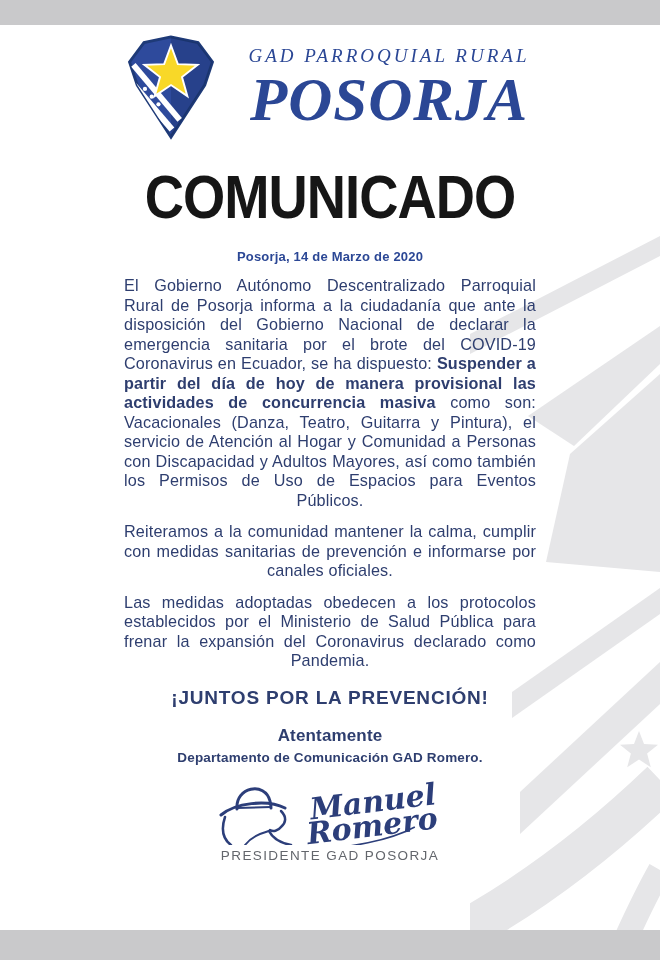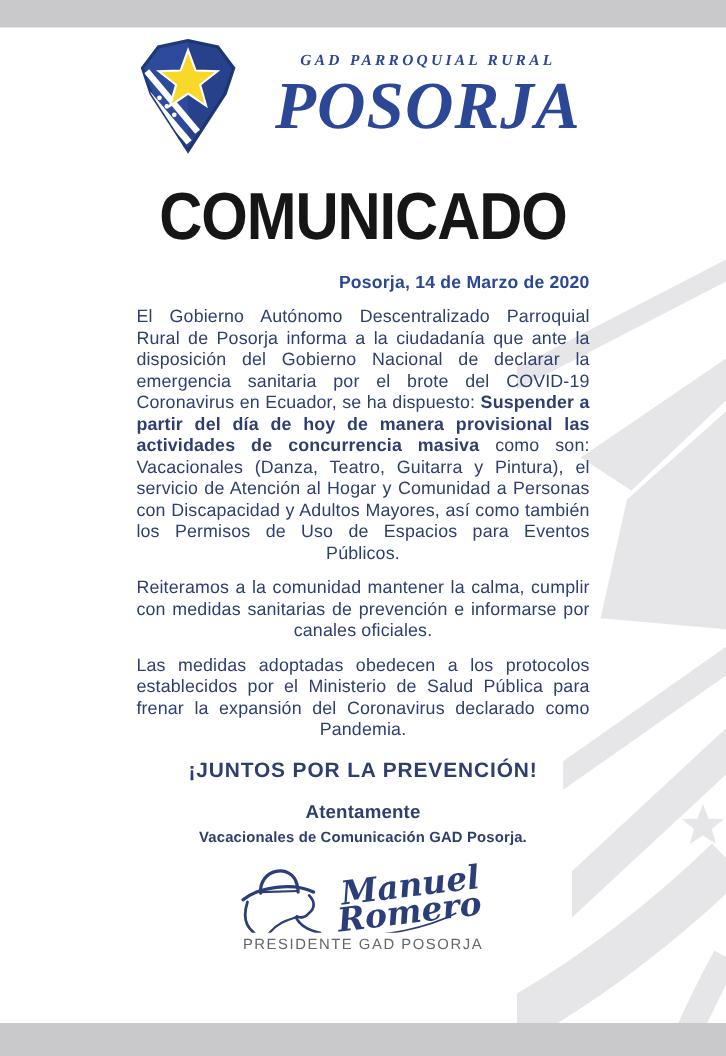--- a/index.html
+++ b/index.html
@@ -24,32 +24,32 @@
   .band-top{top:0;height:25px;}
   .band-bottom{top:930px;height:30px;}
   .poster{position:absolute;top:25px;left:0;width:660px;height:905px;background:#fff;overflow:hidden;}
   .watermark{position:absolute;top:205px;right:0;width:190px;height:725px;z-index:0;pointer-events:none;}
   .content{position:relative;z-index:1;}
 
   
   .logo-row{display:flex;justify-content:center;align-items:center;gap:16px;padding-top:8px;}
   .shield{width:102px;height:108px;flex:0 0 auto;}
   .logo-text{width:302px;text-align:center;color:var(--brand-blue);}
-  .org-line{font-family:"Liberation Serif", serif;font-weight:bold;font-style:italic;
-    font-size:14px;letter-spacing:3px;white-space:nowrap;text-align:center;}
+  .org-line{font-family:"Liberation Serif", serif;font-weight:normal;font-style:italic;
+    font-size:19px;letter-spacing:3px;white-space:nowrap;text-align:center;}
   .org-name{font-family:"Liberation Serif", serif;font-weight:bold;font-style:italic;
     font-size:61px;letter-spacing:1px;line-height:1;margin-top:2px;}
   .admin-line{font-weight:bold;font-style:italic;font-size:18px;letter-spacing:.5px;margin-top:7px;}
 
   
   .title{margin:28px 0 0;text-align:center;color:var(--title-black);
     font-size:56px;font-weight:bold;letter-spacing:-1px;line-height:1;
     transform:scale(.97,1.08);transform-origin:50% 50%;}
-  .dateline{width:412px;margin:24px auto 0;text-align:right;color:var(--brand-blue);
-    font-weight:bold;font-size:16px;letter-spacing:.2px;}
+  .dateline{width:412px;margin:24px auto 0;text-align:center;color:var(--brand-blue);
+    font-weight:bold;font-size:13px;letter-spacing:.2px;}
 
   
   .bodycol{width:412px;margin:12px auto 0;color:var(--body-navy);
     font-size:16.2px;line-height:19.5px;letter-spacing:.15px;}
   .para{margin:0 0 12px;text-align:justify;text-align-last:center;}
   .para b{font-weight:bold;}
   .slogan{margin:17px 0 0;text-align:center;font-weight:bold;font-size:19px;letter-spacing:.8px;}
   .closing{margin:19px 0 0;text-align:center;font-weight:bold;font-size:17px;}
   .department{margin:2px 0 0;text-align:center;font-weight:bold;font-size:13.5px;}
 
@@ -110,21 +110,21 @@
       <h1 class="title">COMUNICADO</h1>
 
       <div class="dateline">Posorja, 14 de Marzo de 2020</div>
 
       <div class="bodycol">
         <p class="para"><span>El Gobierno Autónomo Descentralizado Parroquial Rural de Posorja informa a la ciudadanía que ante la disposición del Gobierno Nacional de declarar la emergencia sanitaria por el brote del COVID-19 Coronavirus en Ecuador, se ha dispuesto: </span><b>Suspender a partir del día de hoy de manera provisional las actividades de concurrencia masiva</b><span> como son: Vacacionales (Danza, Teatro, Guitarra y Pintura), el servicio de Atención al Hogar y Comunidad a Personas con Discapacidad y Adultos Mayores, así como también los Permisos de Uso de Espacios para Eventos Públicos.</span></p>
         <p class="para">Reiteramos a la comunidad mantener la calma, cumplir con medidas sanitarias de prevención e informarse por canales oficiales.</p>
         <p class="para">Las medidas adoptadas obedecen a los protocolos establecidos por el Ministerio de Salud Pública para frenar la expansión del Coronavirus declarado como Pandemia.</p>
         <p class="slogan">¡JUNTOS POR LA PREVENCIÓN!</p>
         <p class="closing">Atentamente</p>
-        <p class="department">Vacacionales de Comunicación GAD Posorja.</p>
+        <p class="department">Departamento de Comunicación GAD Romero.</p>
       </div>
 
       <div class="sig">
         <svg viewBox="0 0 230 70" aria-hidden="true">
           <g stroke="var(--signature-navy)" fill="none" stroke-linecap="round">
             <path d="M6,40 C20,28 52,24 70,33" stroke-width="3"></path>
             <path d="M22,34 C20,12 50,6 55,26 C56,30 56,32 56,33" stroke-width="3"></path>
             <path d="M22,33 L56,32" stroke-width="2"></path>
             <path d="M66,36 C72,42 71,48 66,52 C63,56 58,57 55,55" stroke-width="2.5"></path>
             <path d="M10,42 C6,54 8,64 16,70" stroke-width="2.5"></path>

